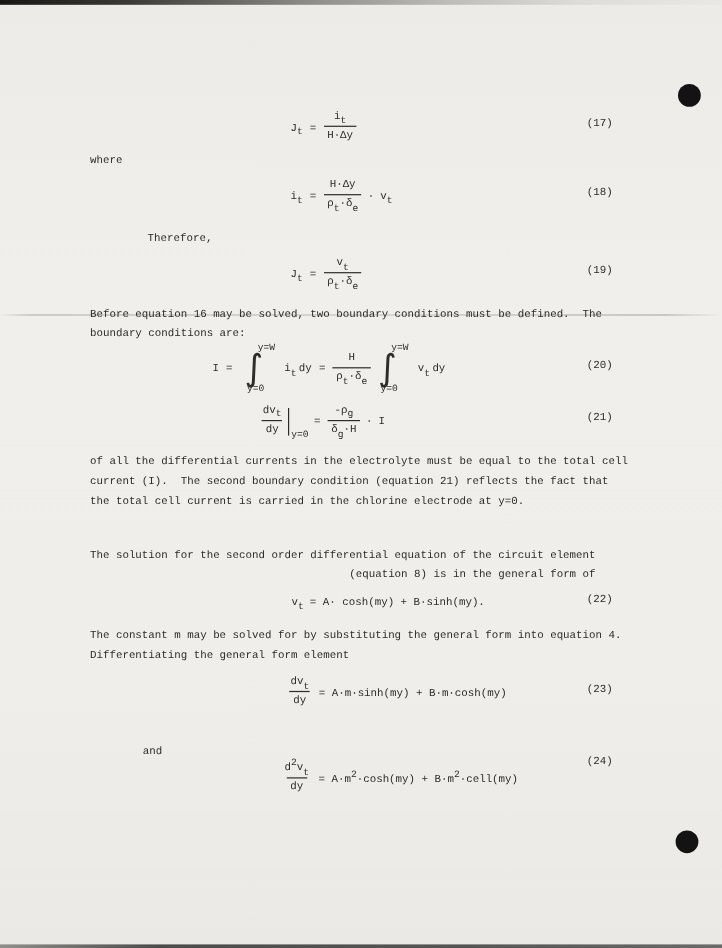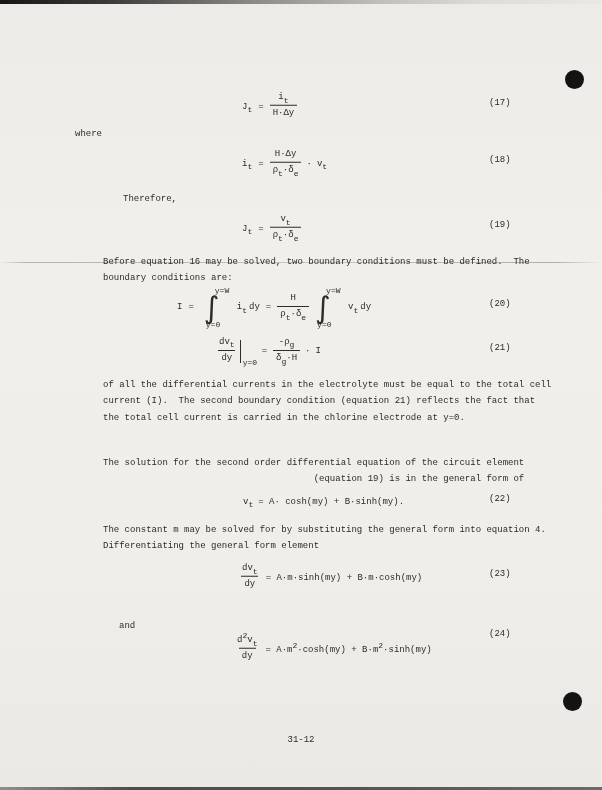--- a/index.html
+++ b/index.html
@@ -11,21 +11,21 @@
   }
   .t { white-space:pre; }
   .grp { display:inline-block; white-space:nowrap; }
   .sb { font-size:8px; position:relative; top:3.5px; }
   .sp { font-size:8px; position:relative; top:-4px; }
   .rel { margin:0 6px; }
   .mul { margin:0 5px; }
   .lead { margin-left:5px; }
 
   .para { position:absolute; left:75px; }
-  .para .line { white-space:pre; line-height:16.4px;margin-left:28px; }
+  .para .line { white-space:pre; line-height:16.4px; }
   .side-label { position:absolute; left:75px; white-space:pre; }
 
   .eq-row { position:absolute; left:0; width:602px; }
   .eq-content { position:absolute; top:50%; transform:translateY(-50%); display:flex; align-items:center; }
   .eq-num { position:absolute; left:489px; top:50%; transform:translateY(calc(-50% - 3px)); white-space:pre; }
 
   .frac { display:inline-flex; flex-direction:column; align-items:center; }
   .frac .num { display:inline-block; padding:0 3px 2px; white-space:nowrap; text-align:center; }
   .frac .den { display:inline-block; border-top:1px solid #2e2b28; padding:2px 3px 3px; white-space:nowrap; text-align:center; }
 
@@ -172,21 +172,21 @@
   </div>
 
   <div class="para para-first">
     <div class="line">of all the differential currents in the electrolyte must be equal to the total cell</div>
     <div class="line">current (I).  The second boundary condition (equation 21) reflects the fact that</div>
     <div class="line">the total cell current is carried in the chlorine electrode at y=0.</div>
   </div>
 
   <div class="para para-solution">
     <div class="line">The solution for the second order differential equation of the circuit element</div>
-    <div class="line">(equation 19) is in the general form of</div>
+    <div class="line">(equation 8) is in the general form of</div>
   </div>
 
   <div class="eq-row eq22">
     <div class="eq-content">
       <span class="grp"><span class="t">v</span><span class="t sb">t</span></span>
       <span class="t lead">= A· cosh(my) + B·sinh(my).</span>
     </div>
     <span class="eq-num t">(22)</span>
   </div>
 
@@ -207,21 +207,20 @@
   </div>
 
   <div class="side-label label-and">and</div>
 
   <div class="eq-row eq24">
     <div class="eq-content">
       <span class="frac">
         <span class="num"><span class="t">d</span><span class="t sp">2</span><span class="t">v</span><span class="t sb">t</span></span>
         <span class="den t">dy</span>
       </span>
-      <span class="grp lead"><span class="t">= A·m</span><span class="t sp">2</span><span class="t">·cosh(my) + B·m</span><span class="t sp">2</span><span class="t">·sinh(my)</span></span>
+      <span class="grp lead"><span class="t">= A·m</span><span class="t sp">2</span><span class="t">·cosh(my) + B·m</span><span class="t sp">2</span><span class="t">·cell(my)</span></span>
     </div>
     <span class="eq-num t">(24)</span>
   </div>
 
-  <div class="page-number">31-12</div>
 
   <div class="edge-bottom"></div>
 </div>
 
 </body></html>

